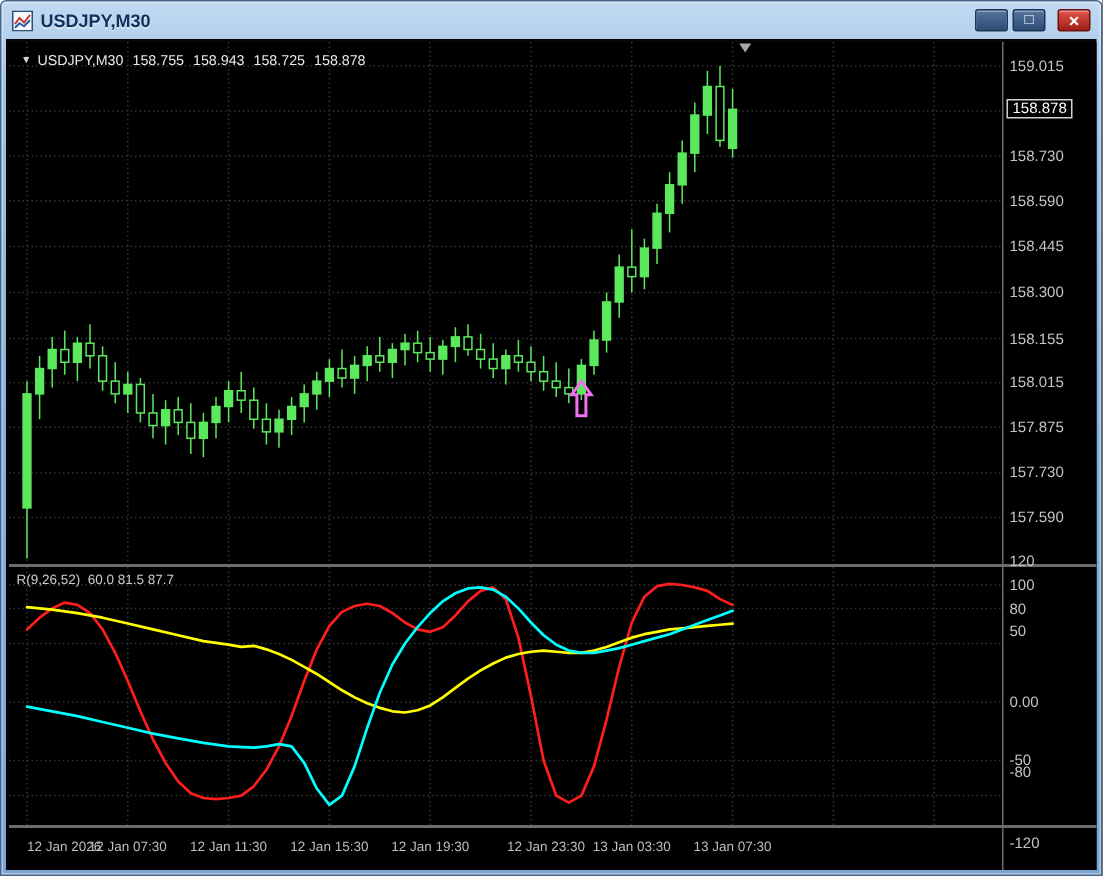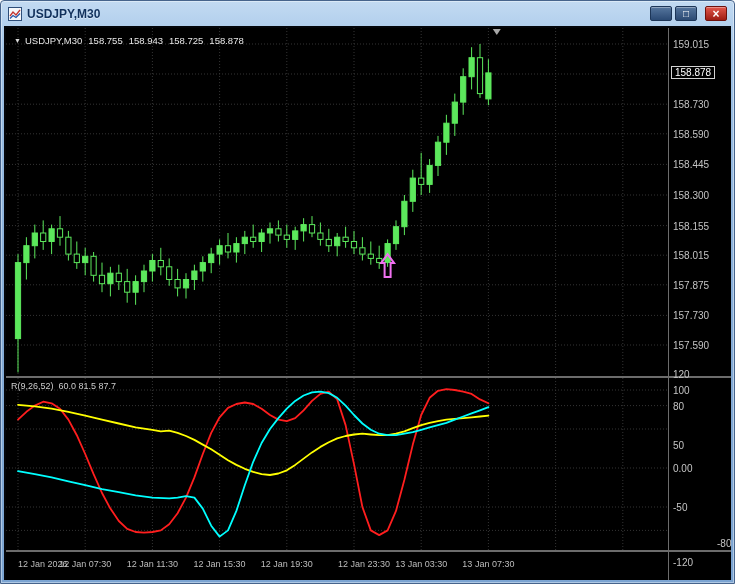--- a/index.html
+++ b/index.html
@@ -257,24 +257,24 @@
             <div class="axlabel" style="top: 222.2px;">158.015</div>
             <div class="axlabel" style="top: 251.8px;">157.875</div>
             <div class="axlabel" style="top: 282.4px;">157.730</div>
             <div class="axlabel" style="top: 312px;">157.590</div>
             <div class="axlabel current" style="top: 37.9px;">158.878</div>
           </div>
         <div id="ind-axis">
             <div class="axlabel" style="top: -8.6px;">120</div>
             <div class="axlabel" style="top: 7px;">100</div>
             <div class="axlabel" style="top: 22.6px;">80</div>
-            <div class="axlabel" style="top: 62px; text-align: center;">50</div>
+            <div class="axlabel" style="top: 38px; text-align: center;">50</div>
             <div class="axlabel" style="top: 85px;">0.00</div>
             <div class="axlabel" style="top: 124px;">-50</div>
-            <div class="axlabel" style="top: 160px; margin-left: 44px;">-80</div>
+            <div class="axlabel" style="top: 132px;">-80</div>
             <div class="axlabel" style="top: 178.6px;">-120</div>
           </div>
       </div>
 
       <div class="time-bar" id="time-axis">
           <div class="tlabel" style="left: 12px;">12 Jan 2026</div>
           <div class="tlabel" style="left: 79.2px; transform: translateX(-50%);">12 Jan 07:30</div>
           <div class="tlabel" style="left: 146.4px; transform: translateX(-50%);">12 Jan 11:30</div>
           <div class="tlabel" style="left: 213.6px; transform: translateX(-50%);">12 Jan 15:30</div>
           <div class="tlabel" style="left: 280.8px; transform: translateX(-50%);">12 Jan 19:30</div>

